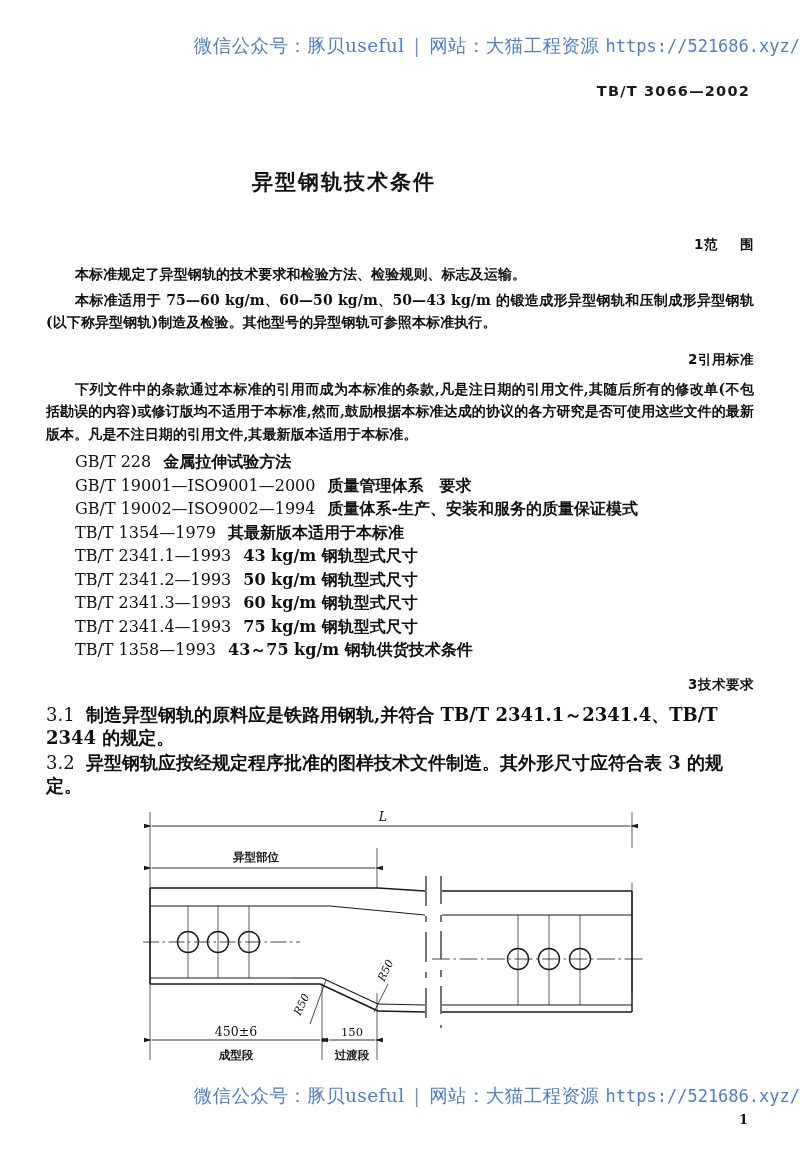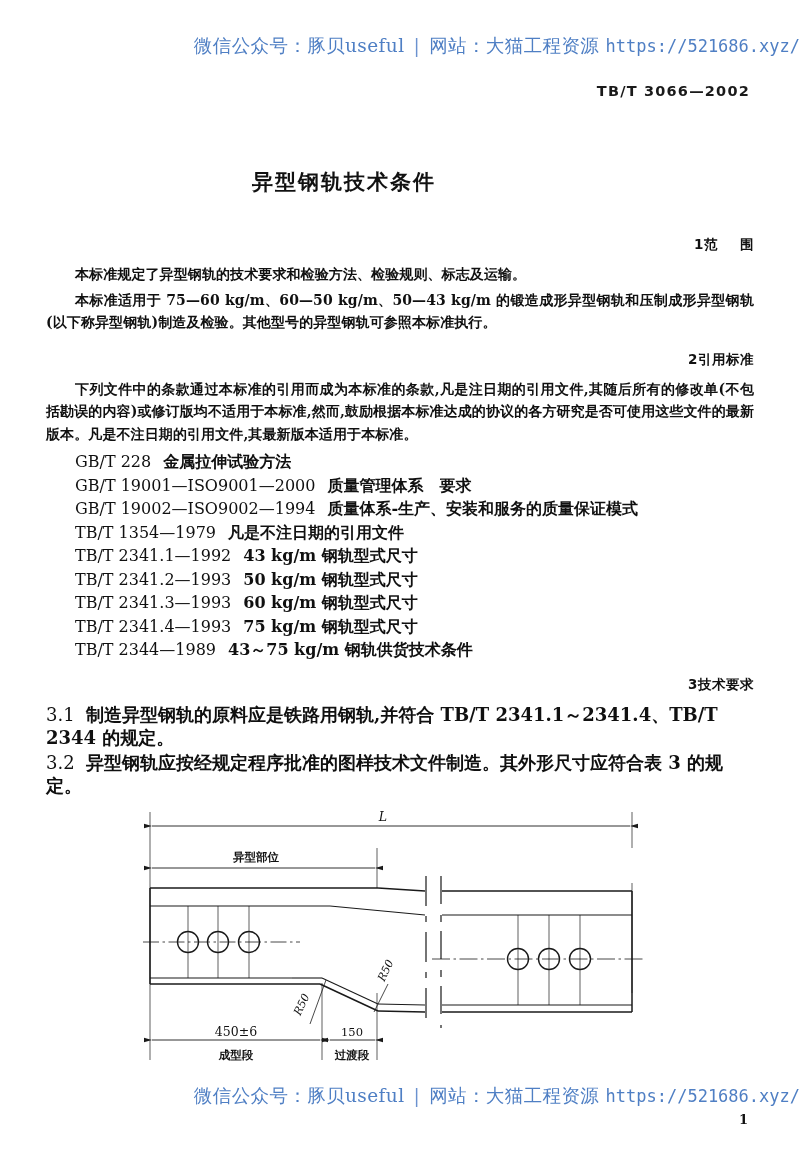--- a/index.html
+++ b/index.html
@@ -204,26 +204,26 @@
 
     <div class="sec-head">
       <span class="num">2</span><span>引用标准</span>
     </div>
     <p class="para">下列文件中的条款通过本标准的引用而成为本标准的条款,凡是注日期的引用文件,其随后所有的修改单(不包括勘误的内容)或修订版均不适用于本标准,然而,鼓励根据本标准达成的协议的各方研究是否可使用这些文件的最新版本。凡是不注日期的引用文件,其最新版本适用于本标准。</p>
 
     <ul class="ref-list" id="ref-list">
         <li><span class="code">GB/T  228</span><span class="tit">金属拉伸试验方法</span></li>
         <li><span class="code">GB/T  19001—ISO9001—2000</span><span class="tit">质量管理体系　要求</span></li>
         <li><span class="code">GB/T  19002—ISO9002—1994</span><span class="tit">质量体系-生产、安装和服务的质量保证模式</span></li>
-        <li><span class="code">TB/T  1354—1979</span><span class="tit">凡是不注日期的引用文件</span></li>
-        <li><span class="code">TB/T  2341.1—1992</span><span class="tit">43 kg/m 钢轨型式尺寸</span></li>
+        <li><span class="code">TB/T  1354—1979</span><span class="tit">其最新版本适用于本标准</span></li>
+        <li><span class="code">TB/T  2341.1—1993</span><span class="tit">43 kg/m 钢轨型式尺寸</span></li>
         <li><span class="code">TB/T  2341.2—1993</span><span class="tit">50 kg/m 钢轨型式尺寸</span></li>
         <li><span class="code">TB/T  2341.3—1993</span><span class="tit">60 kg/m 钢轨型式尺寸</span></li>
         <li><span class="code">TB/T  2341.4—1993</span><span class="tit">75 kg/m 钢轨型式尺寸</span></li>
-        <li><span class="code">TB/T  2344—1989</span><span class="tit">43～75 kg/m 钢轨供货技术条件</span></li>
+        <li><span class="code">TB/T  1358—1993</span><span class="tit">43～75 kg/m 钢轨供货技术条件</span></li>
       </ul>
 
     <div class="gap-sec"></div>
 
     <div class="sec-head">
       <span class="num">3</span><span>技术要求</span>
     </div>
     <div id="clause-list">
         <div class="clause"><span class="cnum">3.1</span><span class="ctext">制造异型钢轨的原料应是铁路用钢轨,并符合 TB/T 2341.1～2341.4、TB/T 2344 的规定。</span></div>
         <div class="clause"><span class="cnum">3.2</span><span class="ctext">异型钢轨应按经规定程序批准的图样技术文件制造。其外形尺寸应符合表 3 的规定。</span></div>

